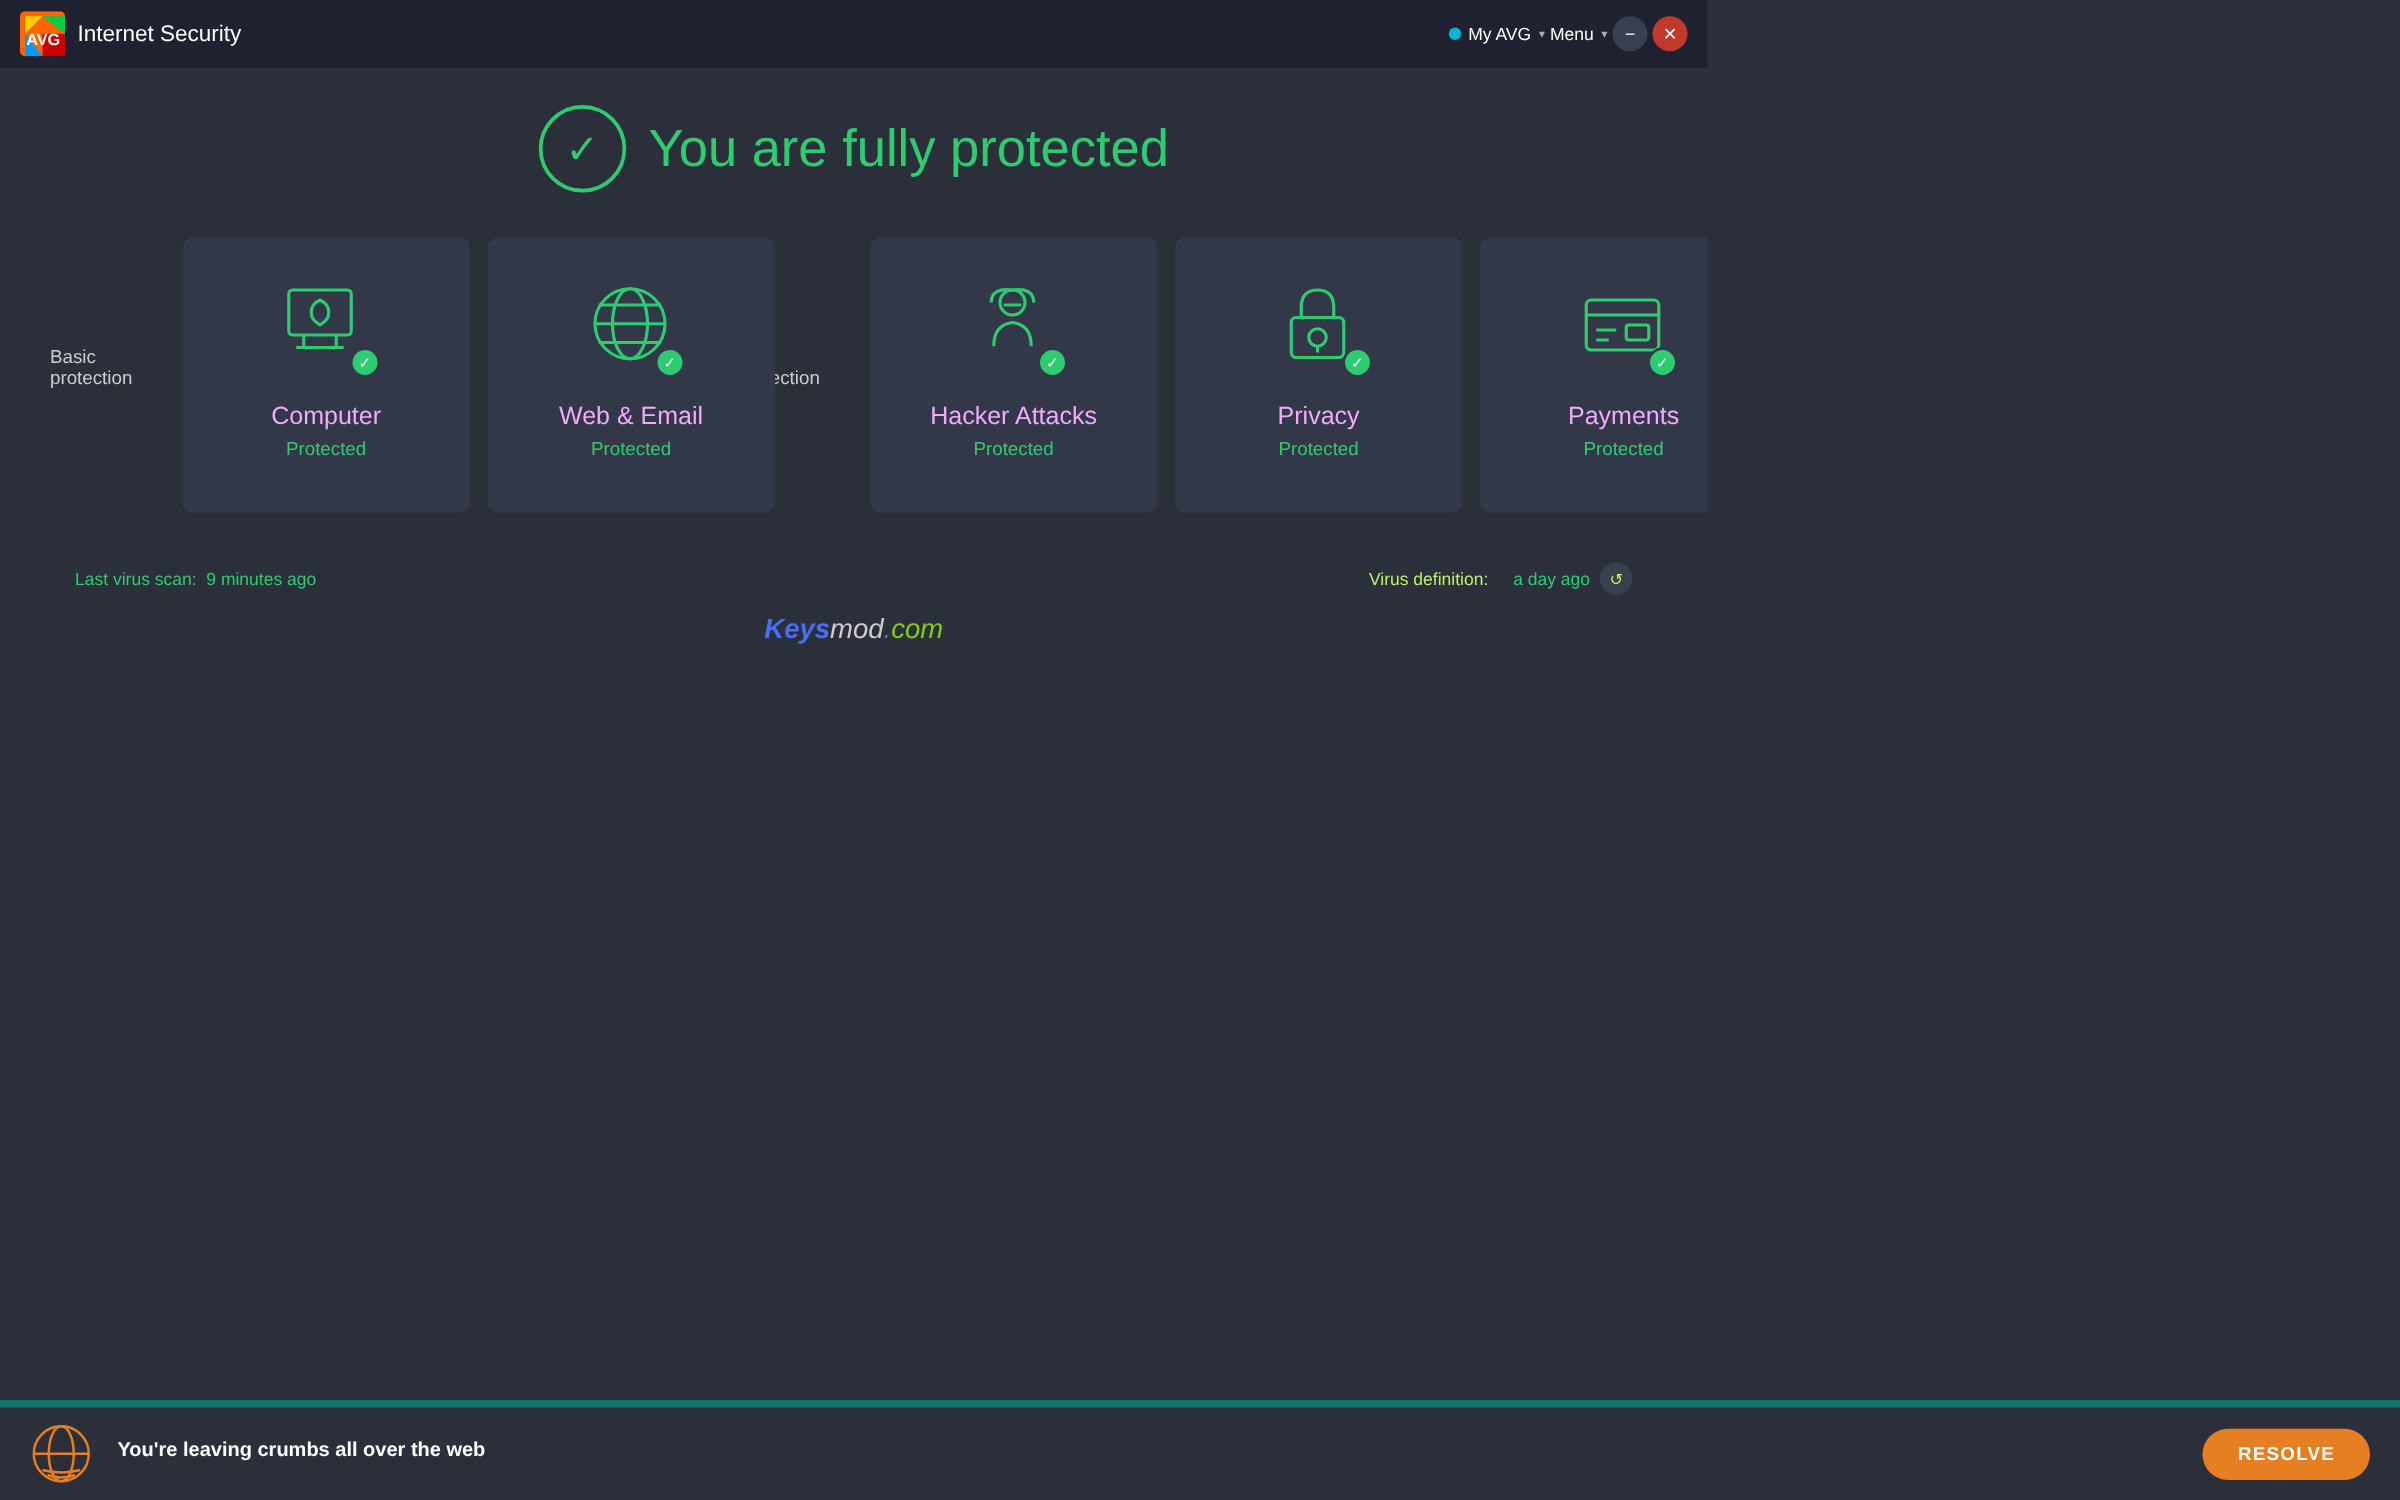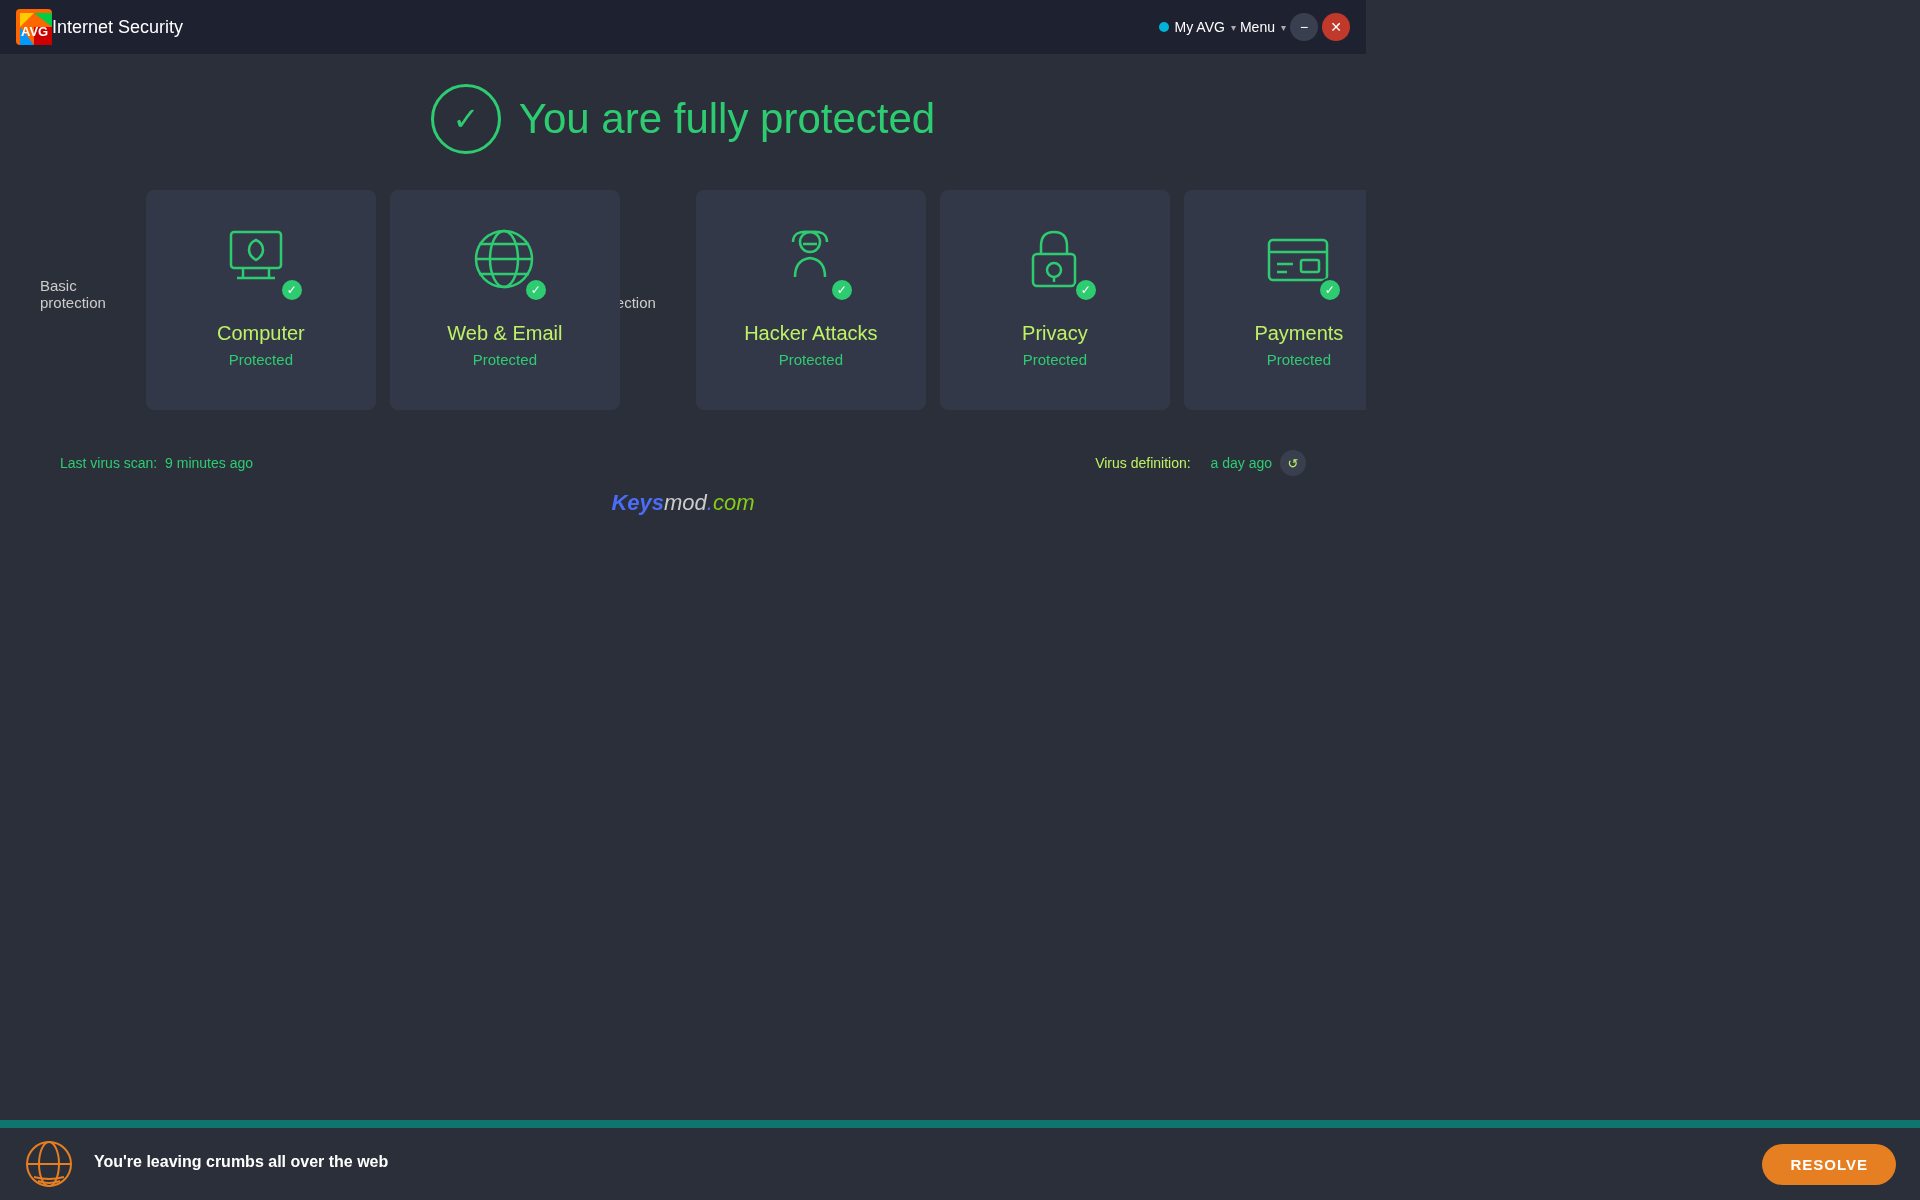--- a/index.html
+++ b/index.html
@@ -17,20 +17,21 @@
       background: #1e2130;
       height: 54px;
       display: flex;
       align-items: center;
       padding: 0 16px;
       justify-content: space-between;
     }
     .titlebar-left {
       display: flex;
       align-items: center;
+      gap: 10px;
     }
     .avg-logo {
       width: 36px;
       height: 36px;
     }
     .app-title {
       font-size: 18px;
       font-weight: 400;
       color: #fff;
     }
@@ -184,21 +185,21 @@
       display: flex;
       align-items: center;
       justify-content: center;
       font-size: 12px;
       color: #fff;
       border: 2px solid #333849;
     }
 
     .card-title {
       font-size: 20px;
-      color: #bef264;
+      color: #f0abfc;
       margin-bottom: 6px;
       text-align: left;
     }
     .card-status {
       font-size: 15px;
       color: #2ecc71;
       text-align: center;
     }
 
     
@@ -285,21 +286,21 @@
     .watermark .dot { color: #4a6cf7; }
     .watermark .com { color: #84cc16; }
 
     
     .notif-bar {
       position: absolute;
       bottom: 0;
       left: 0;
       right: 0;
       background: #2b2f3a;
-      border-top: 8px solid #0f766e;
+      border-top: 6px solid #0f766e;
       height: 80px;
       display: flex;
       align-items: center;
       padding: 0 24px;
       gap: 20px;
     }
     .notif-icon {
       width: 50px;
       height: 50px;
       flex-shrink: 0;

